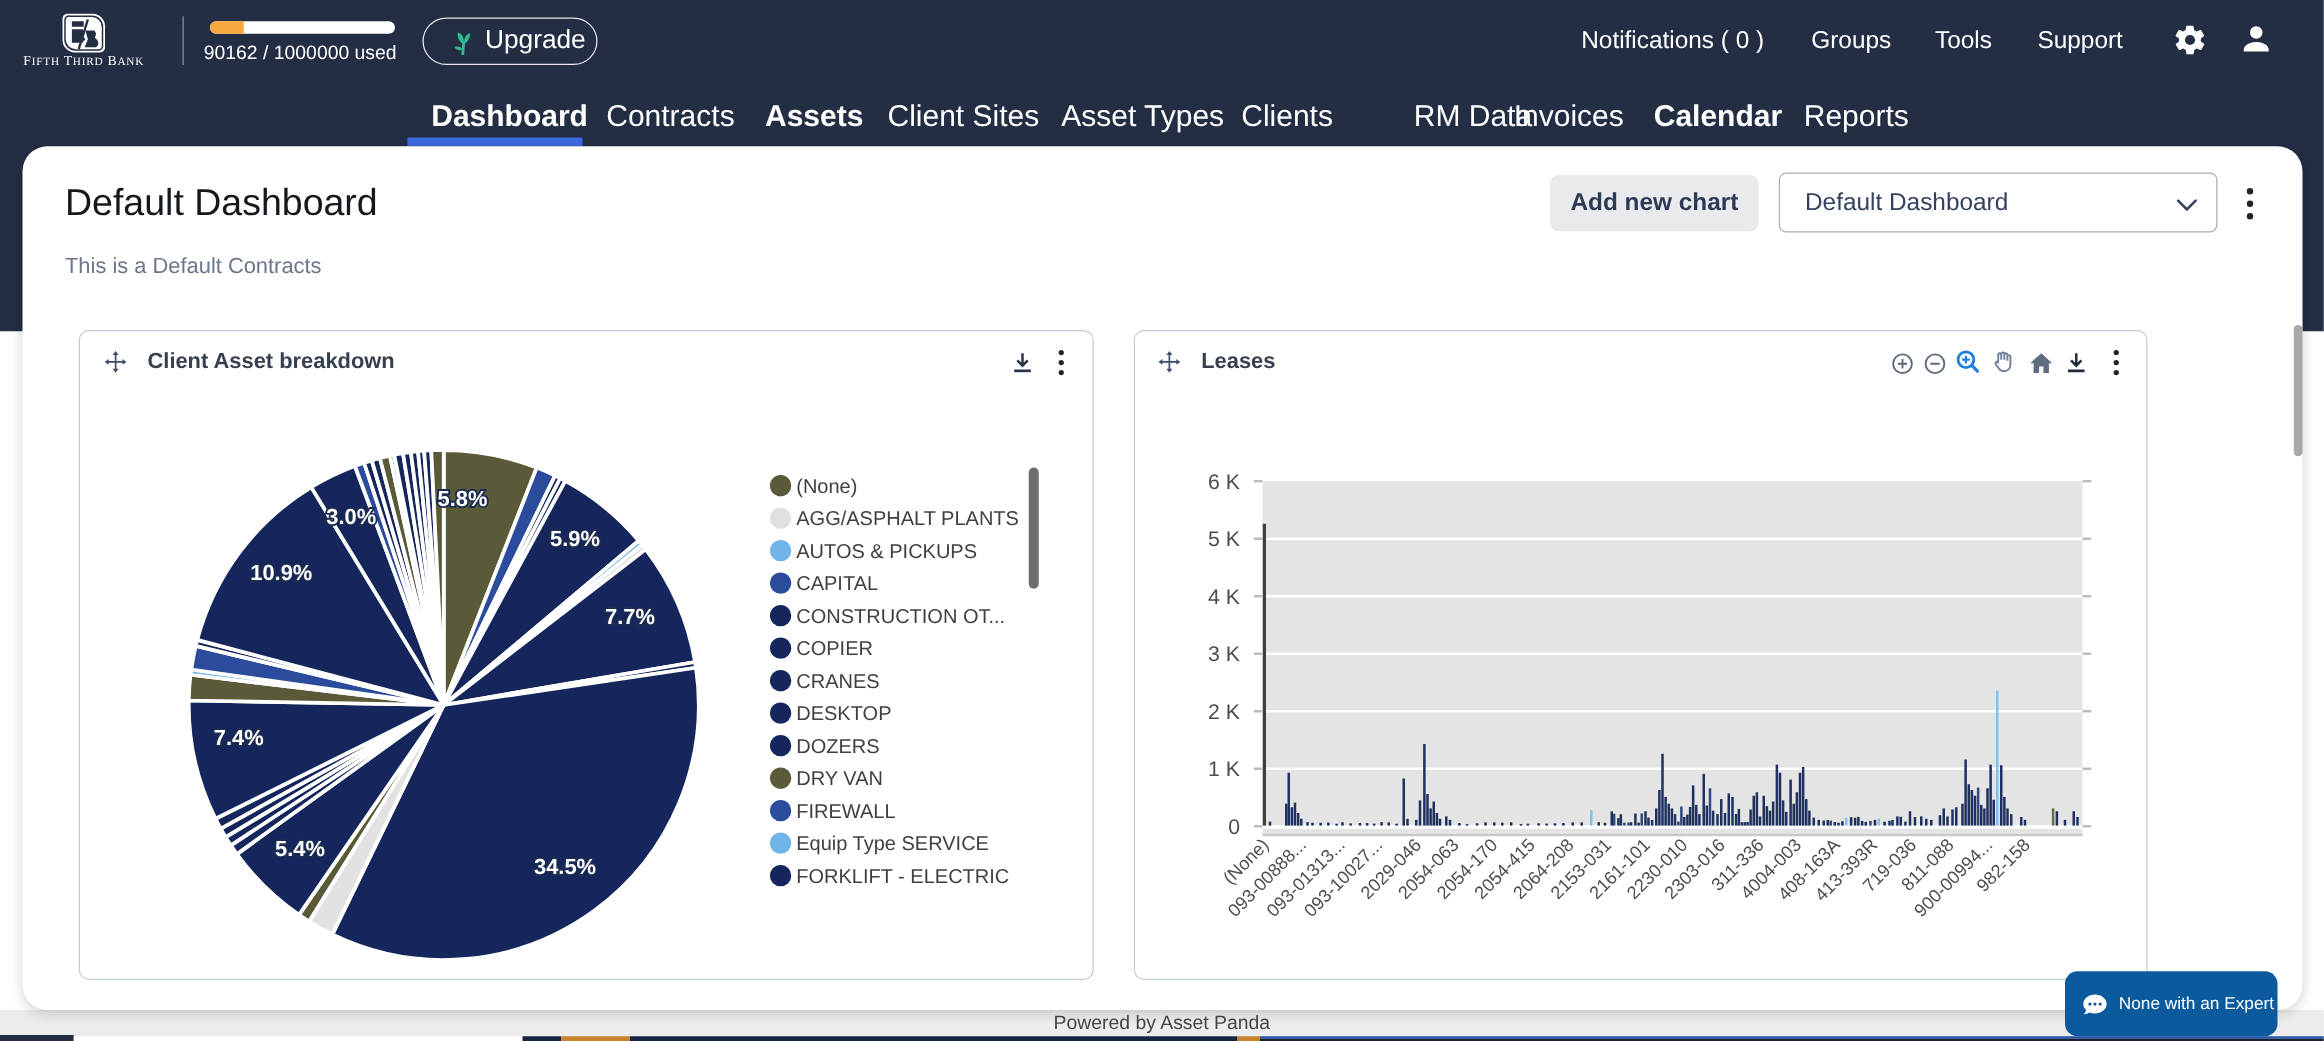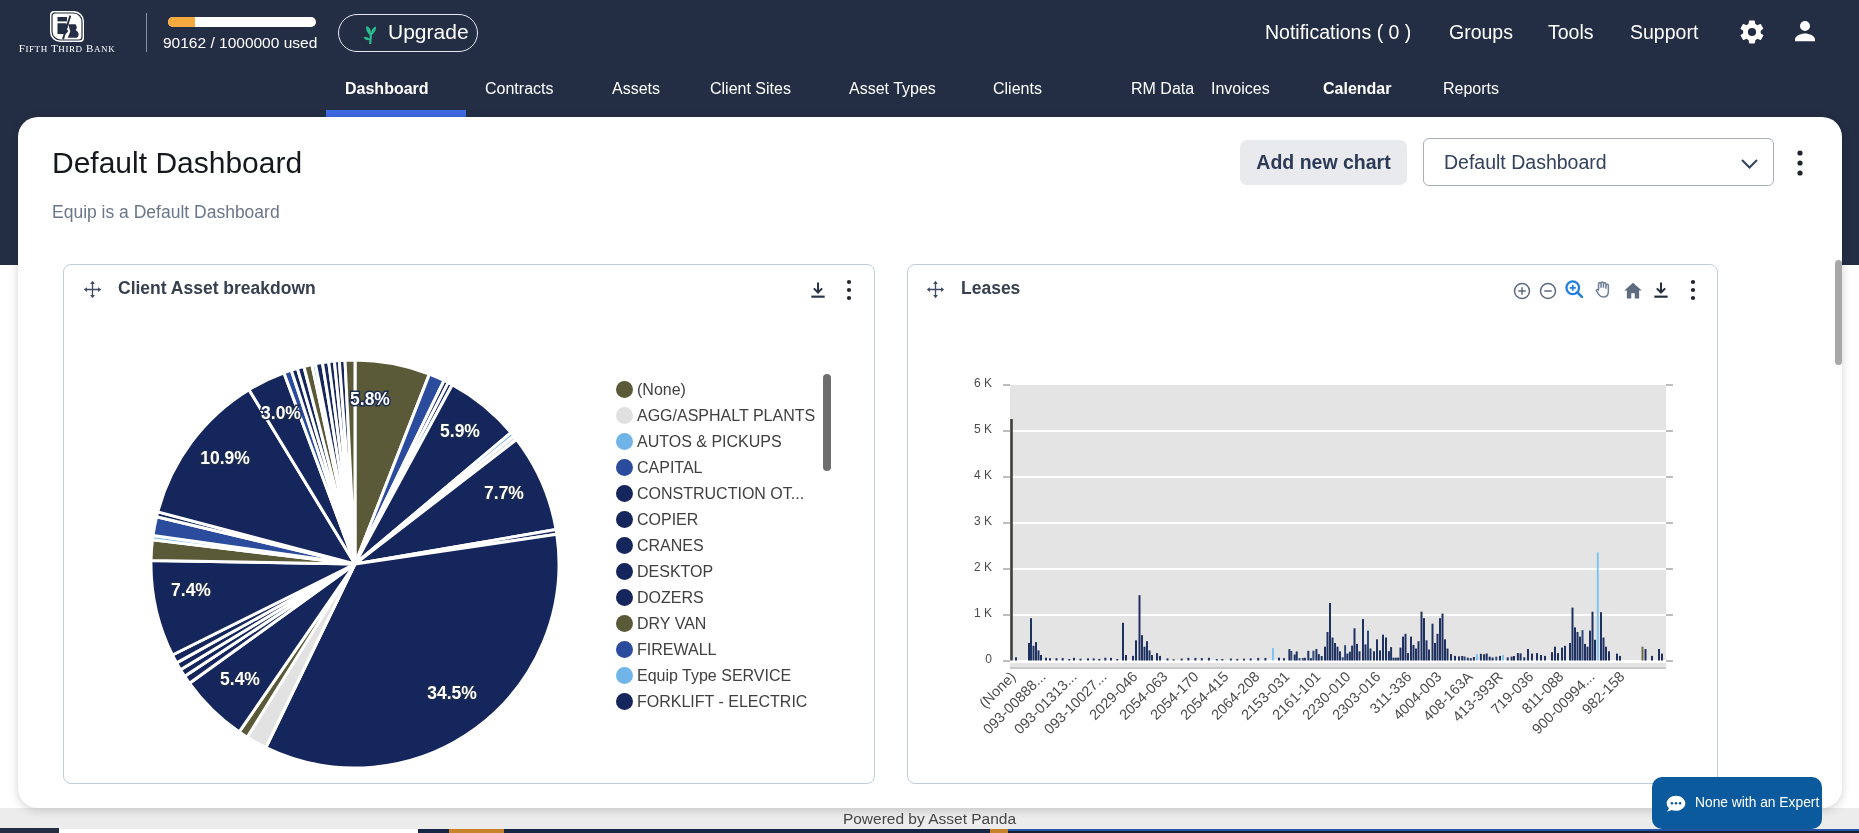--- a/index.html
+++ b/index.html
@@ -10,21 +10,21 @@
 #logo{position:absolute;left:0;top:0;width:140px;height:56px;color:#fff}
 #hdiv{position:absolute;left:146px;top:13px;width:1px;height:39px;background:#8a8f9e}
 #usebar{position:absolute;left:168px;top:17px;width:148px;height:10px;background:#fff;border-radius:5px}
 #usebar i{position:absolute;left:0;top:0;width:27px;height:10px;background:#f6a93e;border-radius:5px 0 0 5px;display:block}
 #usetext{position:absolute;left:163px;top:34px;width:170px;color:#fff;font-size:15.5px}
 #upbtn{position:absolute;left:338px;top:14px;width:140px;height:38px;border:1.5px solid #e8e8ee;border-radius:19px;color:#fff;font-size:21px}
 #upbtn span{position:absolute;left:49px;top:5px}
 #upbtn svg{position:absolute;left:20px;top:8px}
 .toplink{position:absolute;top:21px;color:#fff;font-size:19.5px}
 
-.nav{position:absolute;top:80px;color:#fff;font-size:16px;font-weight:700}
+.nav{position:absolute;top:80px;color:#fff;font-size:24px;font-weight:700}
 #navul{position:absolute;left:326px;top:110px;width:140px;height:7px;background:#3e6ae1}
 
 #card{position:absolute;left:18px;top:117px;width:1824px;height:691px;background:#fff;border-radius:20px;box-shadow:0 2px 10px rgba(0,0,0,.18)}
 #pagebg-bottom{position:absolute;left:0;top:808px;width:1859px;height:25px;background:#ececec}
 h1{position:absolute;left:52px;top:146px;font-size:30px;font-weight:400;color:#15181d;letter-spacing:0}
 #subtitle{position:absolute;left:52px;top:202px;font-size:17.5px;color:#6b7689}
 #addbtn{position:absolute;left:1240px;top:140px;width:167px;height:45px;background:#e9eaee;border-radius:7px;color:#2c3a56;font-size:19.5px;font-weight:700;text-align:center;line-height:45px}
 #ddown{position:absolute;left:1423px;top:138px;width:351px;height:48px;background:#fff;border:1px solid #a9aebc;border-radius:6px;color:#33415c;font-size:19.5px}
 #ddown span{position:absolute;left:20px;top:12px}
 #kebab-top{position:absolute;left:1797px;top:150px}
@@ -34,21 +34,21 @@
 #p2{left:907px;top:264px;width:811px;height:520px}
 .ptitle{position:absolute;font-size:17.5px;font-weight:700;color:#37404f}
 
 .leg{position:absolute;font-size:16px;color:#404040}
 .leg .row{height:26px;line-height:26px;white-space:nowrap}
 .leg .dot{display:inline-block;width:17px;height:17px;border-radius:50%;margin-right:4px;vertical-align:-3px}
 #legsb{position:absolute;left:823px;top:374px;width:8px;height:97px;background:#6e6e6e;border-radius:4px}
 
 #plot{position:absolute;left:1010px;top:385px;width:656px;height:282px;background:#e4e4e4}
 .grid{position:absolute;left:0;width:656px;height:2px;background:#fff}
-.yl{position:absolute;width:40px;text-align:right;font-size:12px;color:#4c4c4c}
+.yl{position:absolute;width:40px;text-align:right;font-size:17px;color:#4c4c4c}
 .xl{position:absolute;top:666px;width:150px;text-align:right;font-size:14.5px;color:#4c4c4c;transform:rotate(-45deg);transform-origin:100% 50%;white-space:nowrap}
 
 #powered{position:absolute;left:0;top:810px;width:1859px;text-align:center;font-size:15.5px;color:#454545}
 #chatbtn{position:absolute;left:1652px;top:777px;width:170px;height:52px;background:#0b5a9d;border-radius:10px;color:#fff;font-size:16px}
 #chatbtn span{position:absolute;left:43px;top:18px;font-size:13.8px;white-space:nowrap}
 #pagesb{position:absolute;left:1835px;top:260px;width:7px;height:105px;background:#a8a8a8;border-radius:4px}
 .strip{position:absolute;top:829px;height:4px;z-index:9}
 </style>
 </head>
 <body>
@@ -86,33 +86,33 @@
 <div class="toplink" style="left:1630px">Support</div>
 <svg class="abs" style="left:1738px;top:18px" width="28" height="28" viewBox="0 0 24 24">
     <path fill="#fff" d="M19.4 13c0-.3.1-.6.1-1s0-.7-.1-1l2.1-1.6c.2-.2.2-.4.1-.6l-2-3.4c-.1-.2-.4-.3-.6-.2l-2.5 1a7 7 0 0 0-1.7-1l-.4-2.6c0-.2-.2-.4-.5-.4h-4c-.2 0-.4.2-.5.4l-.4 2.6c-.6.3-1.2.6-1.7 1l-2.5-1c-.2-.1-.5 0-.6.2l-2 3.4c-.1.2-.1.5.1.6L4.5 11c0 .3-.1.6-.1 1s0 .7.1 1l-2.1 1.6c-.2.2-.2.4-.1.6l2 3.4c.1.2.4.3.6.2l2.5-1c.5.4 1.1.7 1.7 1l.4 2.6c0 .2.2.4.5.4h4c.2 0 .4-.2.5-.4l.4-2.6c.6-.3 1.2-.6 1.7-1l2.5 1c.2.1.5 0 .6-.2l2-3.4c.1-.2.1-.5-.1-.6L19.4 13zM12 15.5A3.5 3.5 0 1 1 12 8.5a3.5 3.5 0 0 1 0 7z"></path>
   </svg>
 <svg class="abs" style="left:1790px;top:16px" width="30" height="30" viewBox="0 0 24 24">
     <path fill="#fff" d="M12 12a4 4 0 1 0 0-8 4 4 0 0 0 0 8zm0 2c-3.3 0-8 1.7-8 5v1.2h16V19c0-3.3-4.7-5-8-5z"></path>
   </svg>
 
 <div class="nav" style="left:345px">Dashboard</div>
 <div class="nav" style="left:485px;font-weight:400">Contracts</div>
-<div class="nav" style="left:612px;font-weight:400">Assets</div>
+<div class="nav" style="left:612px;font-weight:700">Assets</div>
 <div class="nav" style="left:710px;font-weight:400">Client Sites</div>
 <div class="nav" style="left:849px;font-weight:400">Asset Types</div>
 <div class="nav" style="left:993px;font-weight:400">Clients</div>
 <div class="nav" style="left:1131px;font-weight:400">RM Data</div>
 <div class="nav" style="left:1211px;font-weight:400">Invoices</div>
 <div class="nav" style="left:1323px;font-weight:700">Calendar</div>
 <div class="nav" style="left:1443px;font-weight:400">Reports</div>
 <div id="navul"></div>
 
 <div id="card"></div>
 <h1>Default Dashboard</h1>
-<div id="subtitle">Equip is a Default Dashboard</div>
+<div id="subtitle">This is a Default Contracts</div>
 <div id="addbtn">Add new chart</div>
 <div id="ddown">
     <span>Default Dashboard</span>
   <svg class="abs" style="left:316px;top:19px" width="19" height="12" viewBox="0 0 19 12">
       <path d="M2.5 2.5 L9.5 9.5 L16.5 2.5" stroke="#33415c" stroke-width="2" fill="none" stroke-linecap="round"></path>
     </svg>
 </div>
 <svg id="kebab-top" width="6" height="26" viewBox="0 0 6 26">
     <circle cx="3" cy="3" r="2.6" fill="#20242b"></circle>
     <circle cx="3" cy="13" r="2.6" fill="#20242b"></circle>

